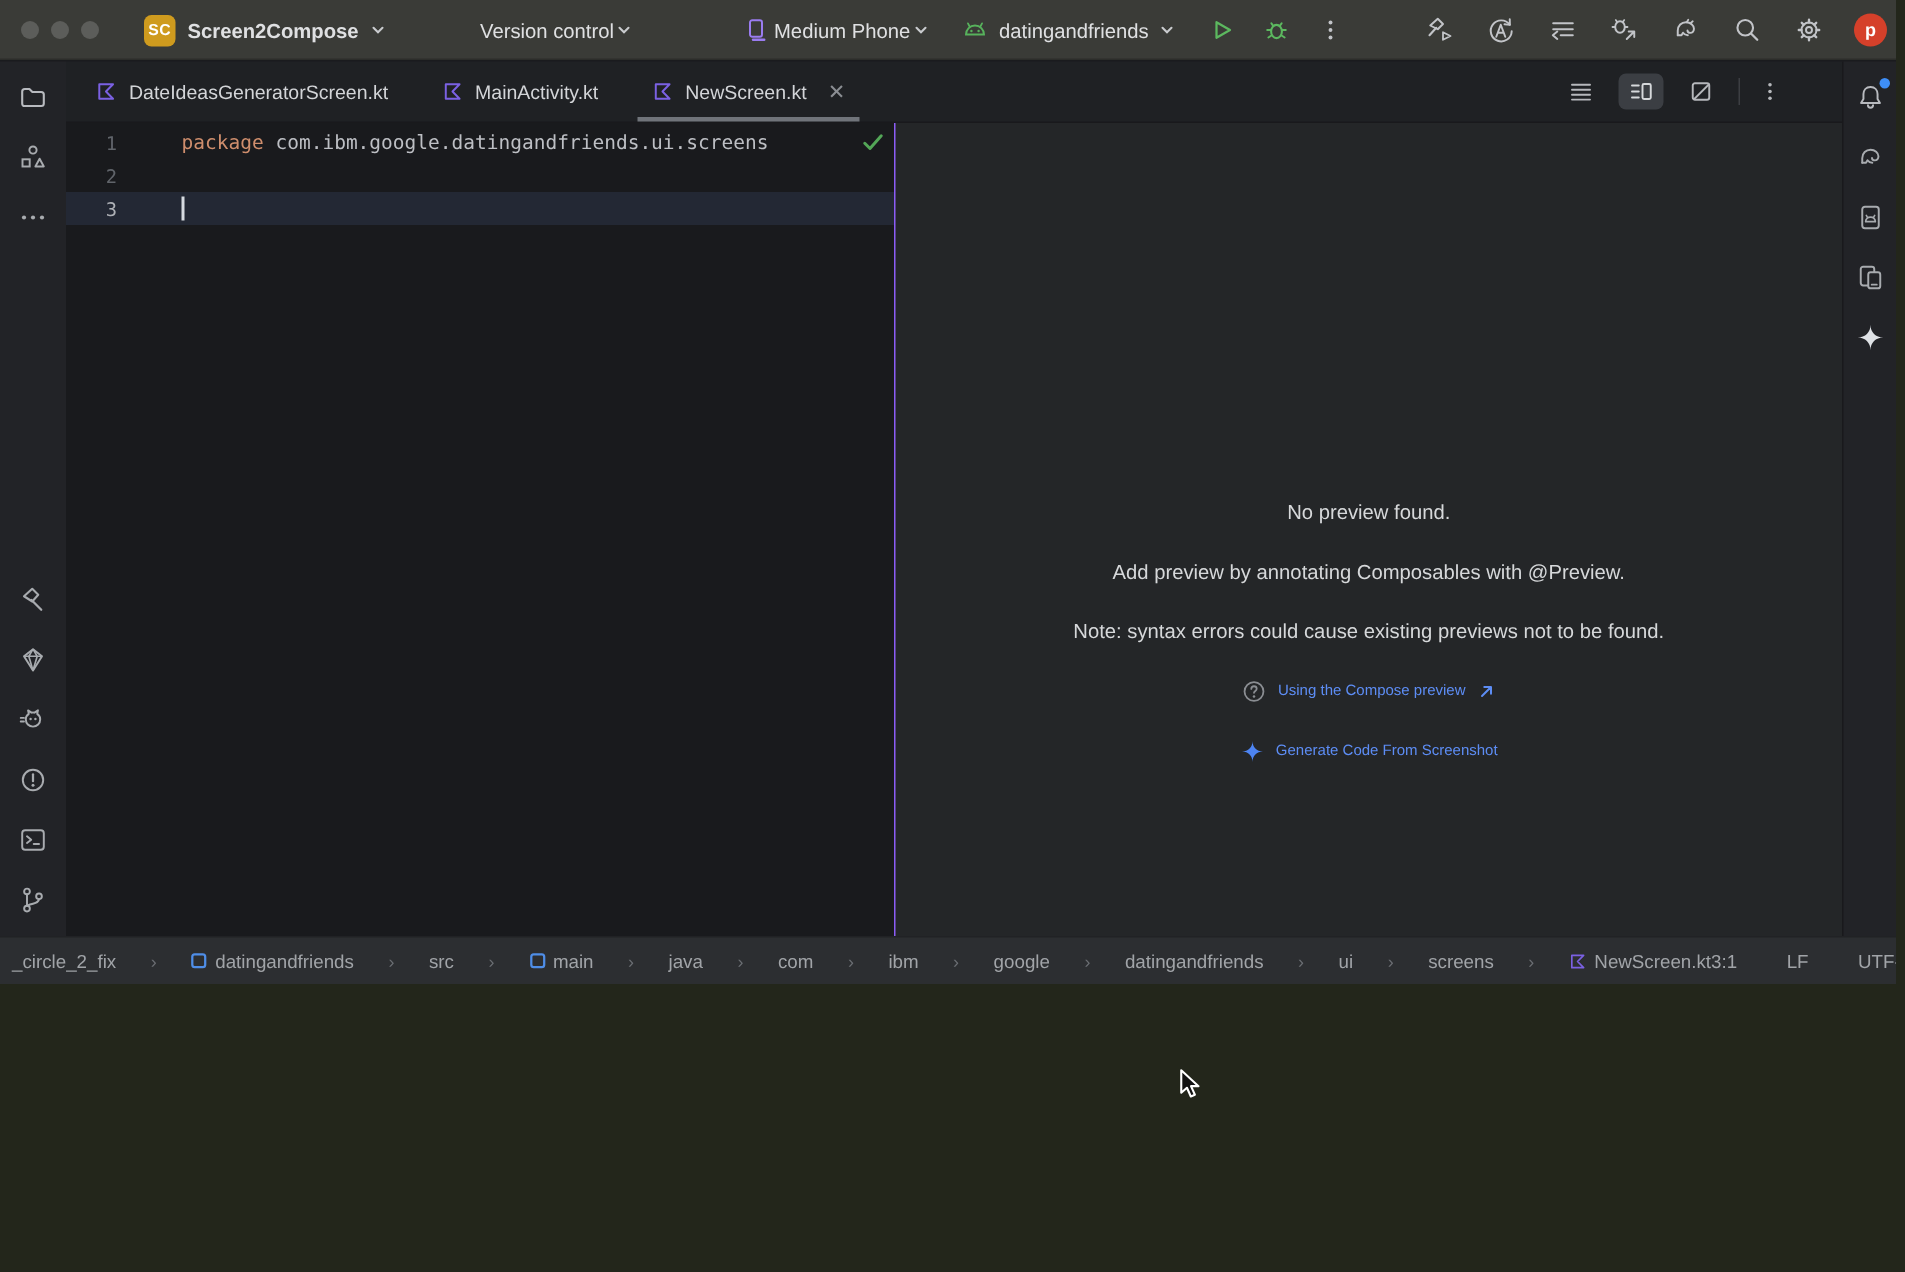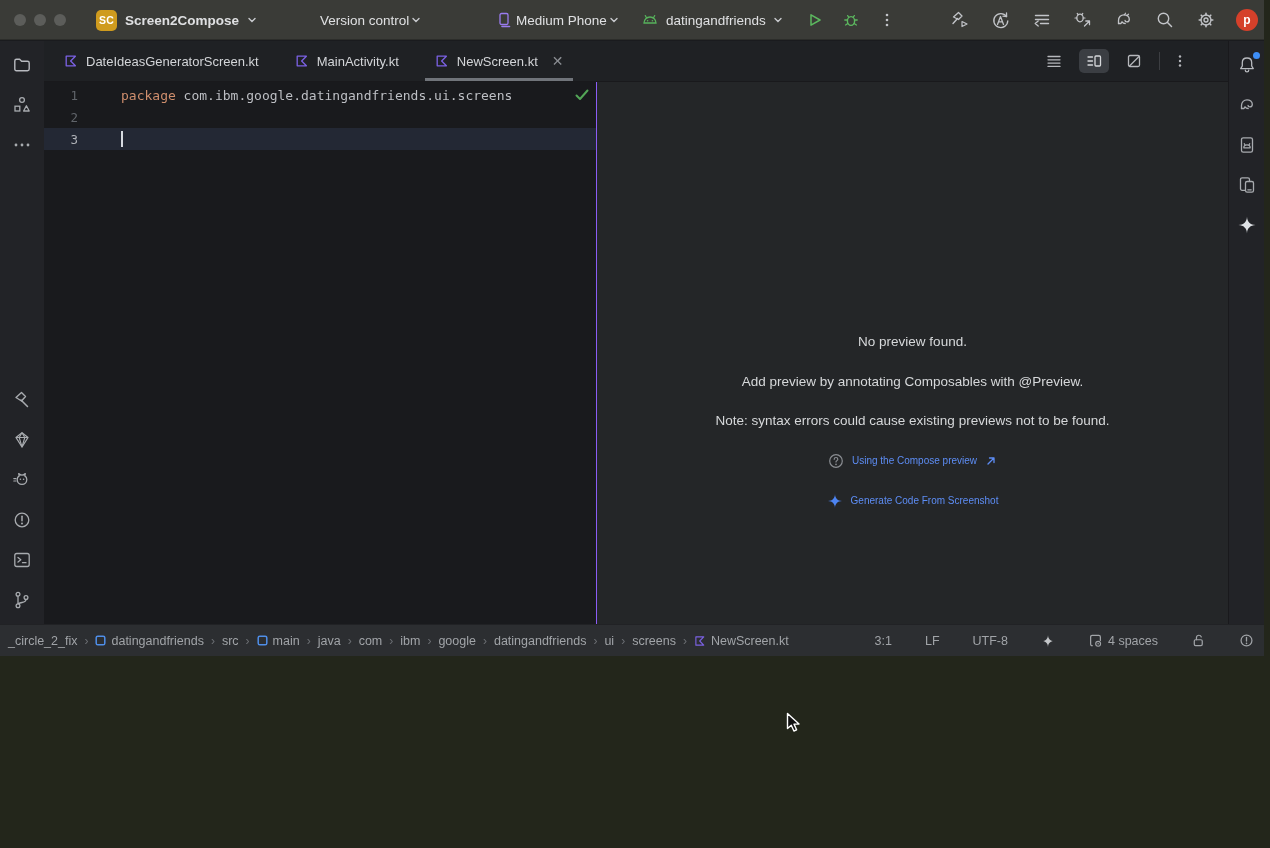--- a/index.html
+++ b/index.html
@@ -61,21 +61,21 @@
   .caret { display:inline-block; width:1.5px; height:16px; background:#d6dae0; }
   .editor .okmark { position:absolute; top:6px; right:6px; }
 
   .preview { flex:1; background:#242628; border-left:1px solid #8b5cf6; position:relative; color:#d6d8da; }
   .pv-block { position:absolute; left:0; right:0; top:252px; text-align:center; font-size:13.5px; }
   .pv-line { margin-bottom:24.5px; }
   .pv-link { display:inline-flex; align-items:center; gap:8px; color:#5d8df5; margin-bottom:24px; font-size:10px; }
 
   
   .statusbar { position:absolute; left:0; right:0; bottom:0; height:32px; background:#2c2e31; border-top:1px solid #212225; display:flex; align-items:center; padding:0 10px 0 8px; font-size:12.5px; color:#a1a4a8; white-space:nowrap; }
-  .bc { display:flex; align-items:center; gap:0; }
+  .bc { display:flex; align-items:center; gap:16px; }
   .bc .crumb { display:flex; align-items:center; gap:5px; }
   .bc .sep { color:#6b6e73; margin:0 7px; font-size:12px; }
   .sb-right { margin-left:auto; display:flex; align-items:center; gap:33px; }
   .sb-item { display:flex; align-items:center; gap:5px; }
 
   svg { display:block; }
 
   
   .cursor { position:absolute; left:786px; top:712px; z-index:50; }
 </style>

